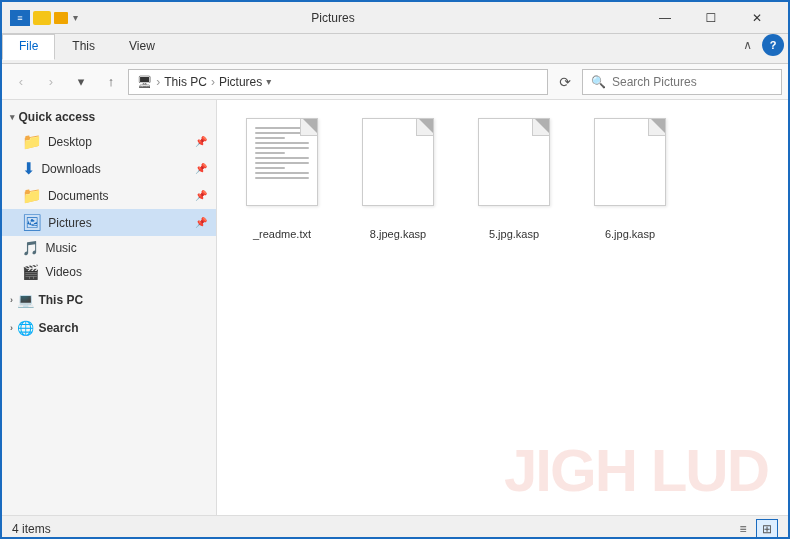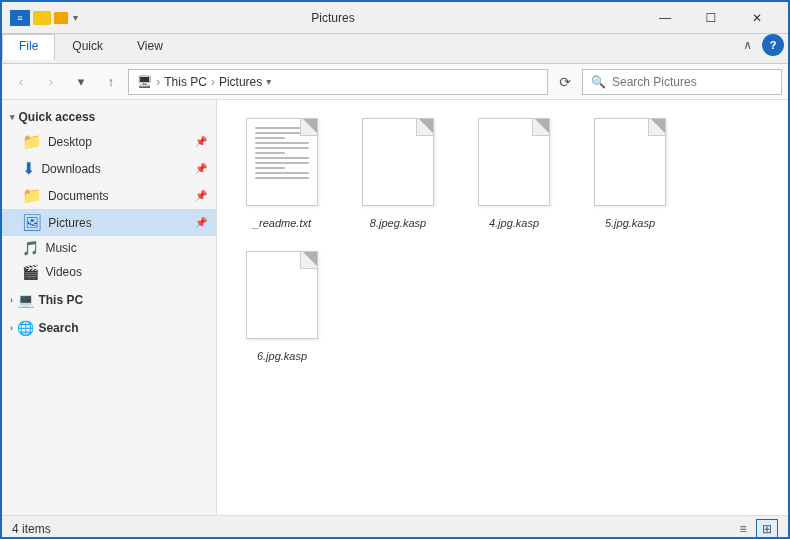--- a/index.html
+++ b/index.html
@@ -232,22 +232,21 @@
 
     
     .file-item {
       display: flex;
       flex-direction: column;
       align-items: center;
       width: 110px;
       padding: 8px 6px;
       cursor: pointer;
       border-radius: 2px;
-      gap: 11px;
-      font-style: italic;
+      gap: 22px;
     }
     .file-icon {
       width: 72px; height: 88px;
       position: relative;
     }
     .file-page {
       width: 72px; height: 88px;
       background: white;
       border: 1px solid #ccc;
       position: relative;
@@ -342,21 +341,21 @@
   <div class="title-text">Pictures</div>
   <div class="title-controls">
     <div class="title-btn">—</div>
     <div class="title-btn">☐</div>
     <div class="title-btn close">✕</div>
   </div>
 </div>
 
 <div class="ribbon-tabs">
   <div class="ribbon-tab active">File</div>
-  <div class="ribbon-tab">Quick</div>
+  <div class="ribbon-tab">This</div>
   <div class="ribbon-tab">View</div>
   <div class="ribbon-right">
     <div class="ribbon-chevron">∧</div>
     <div class="ribbon-help">?</div>
   </div>
 </div>
 
 <div class="address-bar">
   <div class="nav-btn disabled">‹</div>
   <div class="nav-btn disabled">›</div>
@@ -458,47 +457,40 @@
     <div class="file-item">
       <div class="file-icon">
         <div class="file-page">
           <div class="file-page-corner"></div>
         </div>
       </div>
       <span class="file-name">8.jpeg.kasp</span>
     </div>
 
 
+
     <div class="file-item">
       <div class="file-icon">
         <div class="file-page">
           <div class="file-page-corner"></div>
         </div>
       </div>
-      <span class="file-name">4.jpg.kasp</span>
+      <span class="file-name">5.jpg.kasp</span>
     </div>
 
     <div class="file-item">
       <div class="file-icon">
         <div class="file-page">
           <div class="file-page-corner"></div>
         </div>
       </div>
-      <span class="file-name">5.jpg.kasp</span>
-    </div>
-
-    <div class="file-item">
-      <div class="file-icon">
-        <div class="file-page">
-          <div class="file-page-corner"></div>
-        </div>
-      </div>
       <span class="file-name">6.jpg.kasp</span>
     </div>
 
+    <div class="watermark">JIGH LUD</div>
   </div>
 </div>
 
 <div class="status-bar">
   <span>4 items</span>
   <div class="status-right">
     <div class="view-btn">≡</div>
     <div class="view-btn active">⊞</div>
   </div>
 </div>

